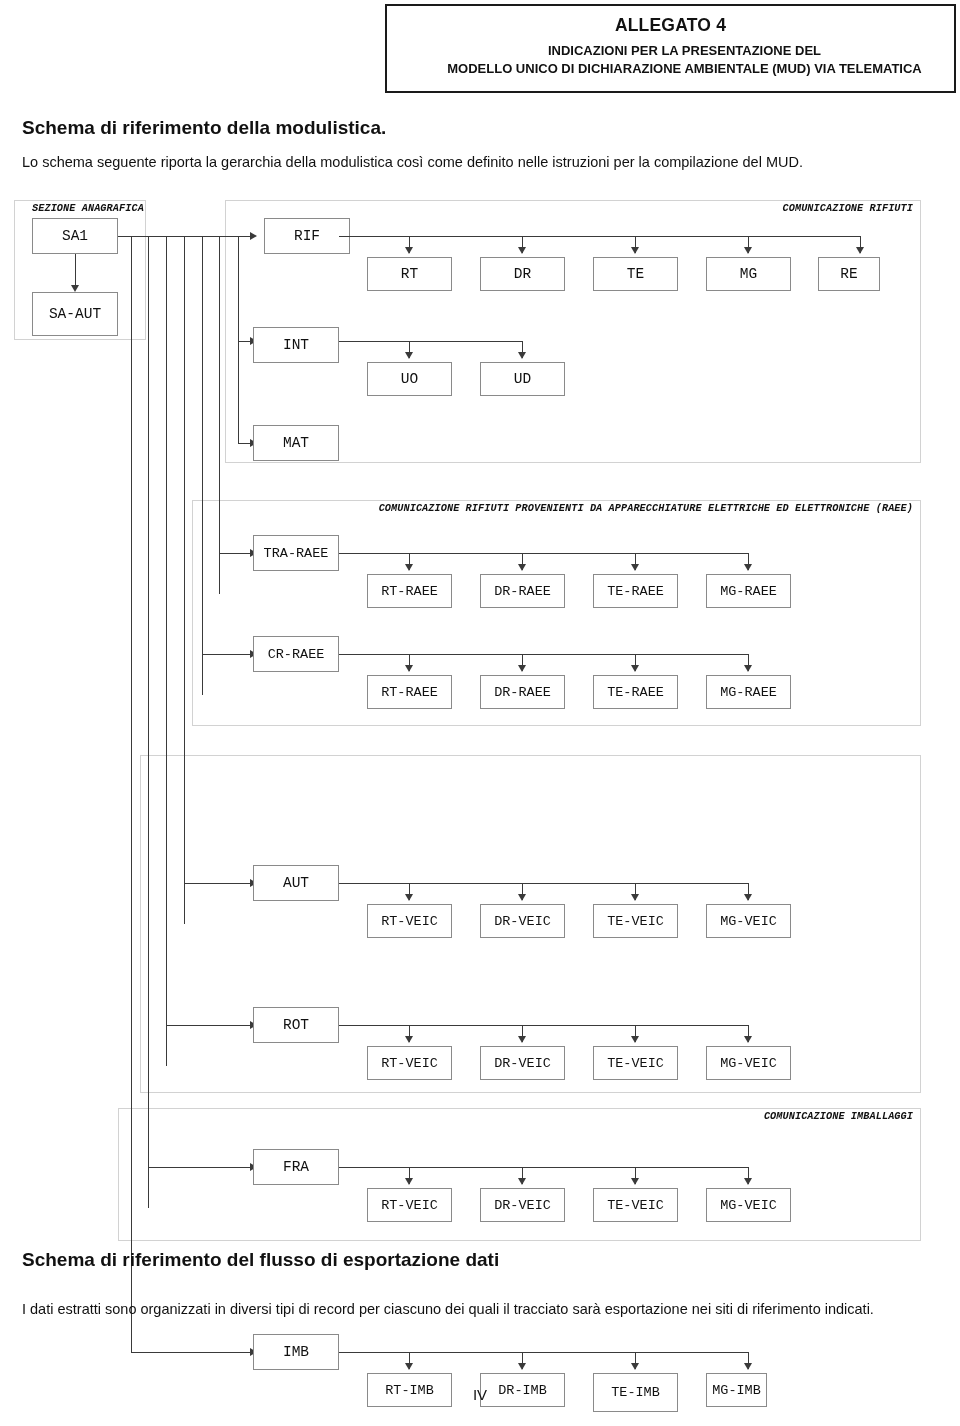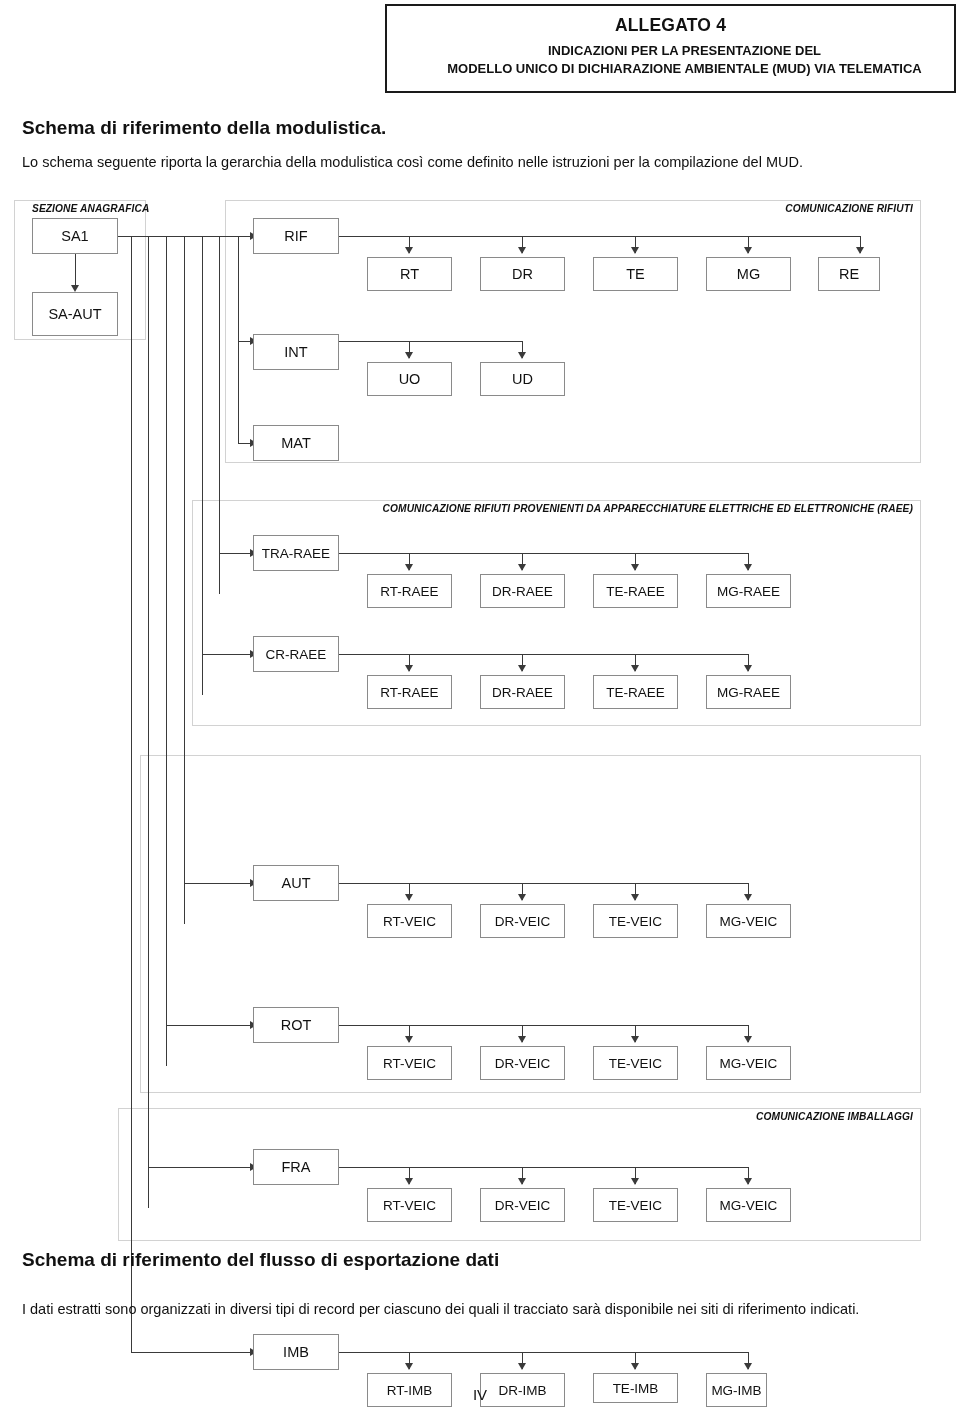--- a/index.html
+++ b/index.html
@@ -28,21 +28,21 @@
 
   
   .sec-heading{
     position:absolute;font-weight:bold;font-size:19px;color:#111;
   }
   .body-text{
     position:absolute;font-size:14.5px;color:#111;line-height:1.5;
   }
 
   
-  .diagram{position:absolute;left:0;top:195px;width:960px;height:1055px;}
+  .diagram{position:absolute;left:0;top:195px;width:960px;height:1055px;font-family:Liberation Mono, monospace;}
 
   .panel{
     position:absolute;border:1px solid #d2d2d2;box-sizing:border-box;background:transparent;
   }
   .panel-label{
     position:absolute;font-style:italic;font-weight:bold;font-size:10.2px;
     color:#111;white-space:nowrap;letter-spacing:.1px;
   }
   .panel-label.right{text-align:right;}
 
@@ -119,22 +119,22 @@
     <div class="vline" style="left:219px;top:41px;height:358px;"></div>
     <div class="vline" style="left:238px;top:41px;height:207px;"></div>
 
     <div class="hline" style="left:238px;top:41px;width:14px;"></div>
     <div class="arrow-r" style="left:250px;top:36.5px;"></div>
     <div class="hline" style="left:238px;top:146px;width:14px;"></div>
     <div class="arrow-r" style="left:250px;top:141.5px;"></div>
     <div class="hline" style="left:238px;top:248px;width:14px;"></div>
     <div class="arrow-r" style="left:250px;top:243.5px;"></div>
 
-    <div class="node" style="left:253px;top:23px;width:86px;height:36px;">RIF</div>
-    <div class="node" style="left:253px;top:139px;width:86px;height:36px;">INT</div>
+    <div class="node" style="left:264px;top:23px;width:86px;height:36px;">RIF</div>
+    <div class="node" style="left:253px;top:132px;width:86px;height:36px;">INT</div>
     <div class="node" style="left:253px;top:230px;width:86px;height:36px;">MAT</div>
 
     <div class="hline" style="left:339px;top:41px;width:521px;"></div>
     <div class="vline" style="left:409px;top:41px;height:17px;"></div>
     <div class="arrow-d" style="left:404.5px;top:52px;"></div>
     <div class="vline" style="left:522px;top:41px;height:17px;"></div>
     <div class="arrow-d" style="left:517.5px;top:52px;"></div>
     <div class="vline" style="left:635px;top:41px;height:17px;"></div>
     <div class="arrow-d" style="left:630.5px;top:52px;"></div>
     <div class="vline" style="left:748px;top:41px;height:17px;"></div>
@@ -261,23 +261,23 @@
     <div class="arrow-d" style="left:404.5px;top:1168px;"></div>
     <div class="vline" style="left:522px;top:1157px;height:17px;"></div>
     <div class="arrow-d" style="left:517.5px;top:1168px;"></div>
     <div class="vline" style="left:635px;top:1157px;height:17px;"></div>
     <div class="arrow-d" style="left:630.5px;top:1168px;"></div>
     <div class="vline" style="left:748px;top:1157px;height:17px;"></div>
     <div class="arrow-d" style="left:743.5px;top:1168px;"></div>
 
     <div class="node sm" style="left:367px;top:1178px;width:85px;height:34px;">RT-IMB</div>
     <div class="node sm" style="left:480px;top:1178px;width:85px;height:34px;">DR-IMB</div>
-    <div class="node sm" style="left:593px;top:1178px;width:85px;height:30px;">TE-IMB</div>
+    <div class="node sm" style="left:593px;top:1178px;width:85px;height:39px;">TE-IMB</div>
     <div class="node sm" style="left:706px;top:1178px;width:61px;height:34px;">MG-IMB</div>
 
   </div>
 
   <div class="sec-heading" style="left:22px;top:1249px;">Schema di riferimento del flusso di esportazione dati</div>
-  <div class="body-text" style="left:22px;top:1299px;width:916px;text-align:justify;">I dati estratti sono organizzati in diversi tipi di record per ciascuno dei quali il tracciato sarà disponibile nei siti di riferimento indicati.</div>
+  <div class="body-text" style="left:22px;top:1299px;width:916px;text-align:justify;">I dati estratti sono organizzati in diversi tipi di record per ciascuno dei quali il tracciato sarà esportazione nei siti di riferimento indicati.</div>
 
   <div class="pagenum">IV</div>
 
 </div>
 
 </body></html>

